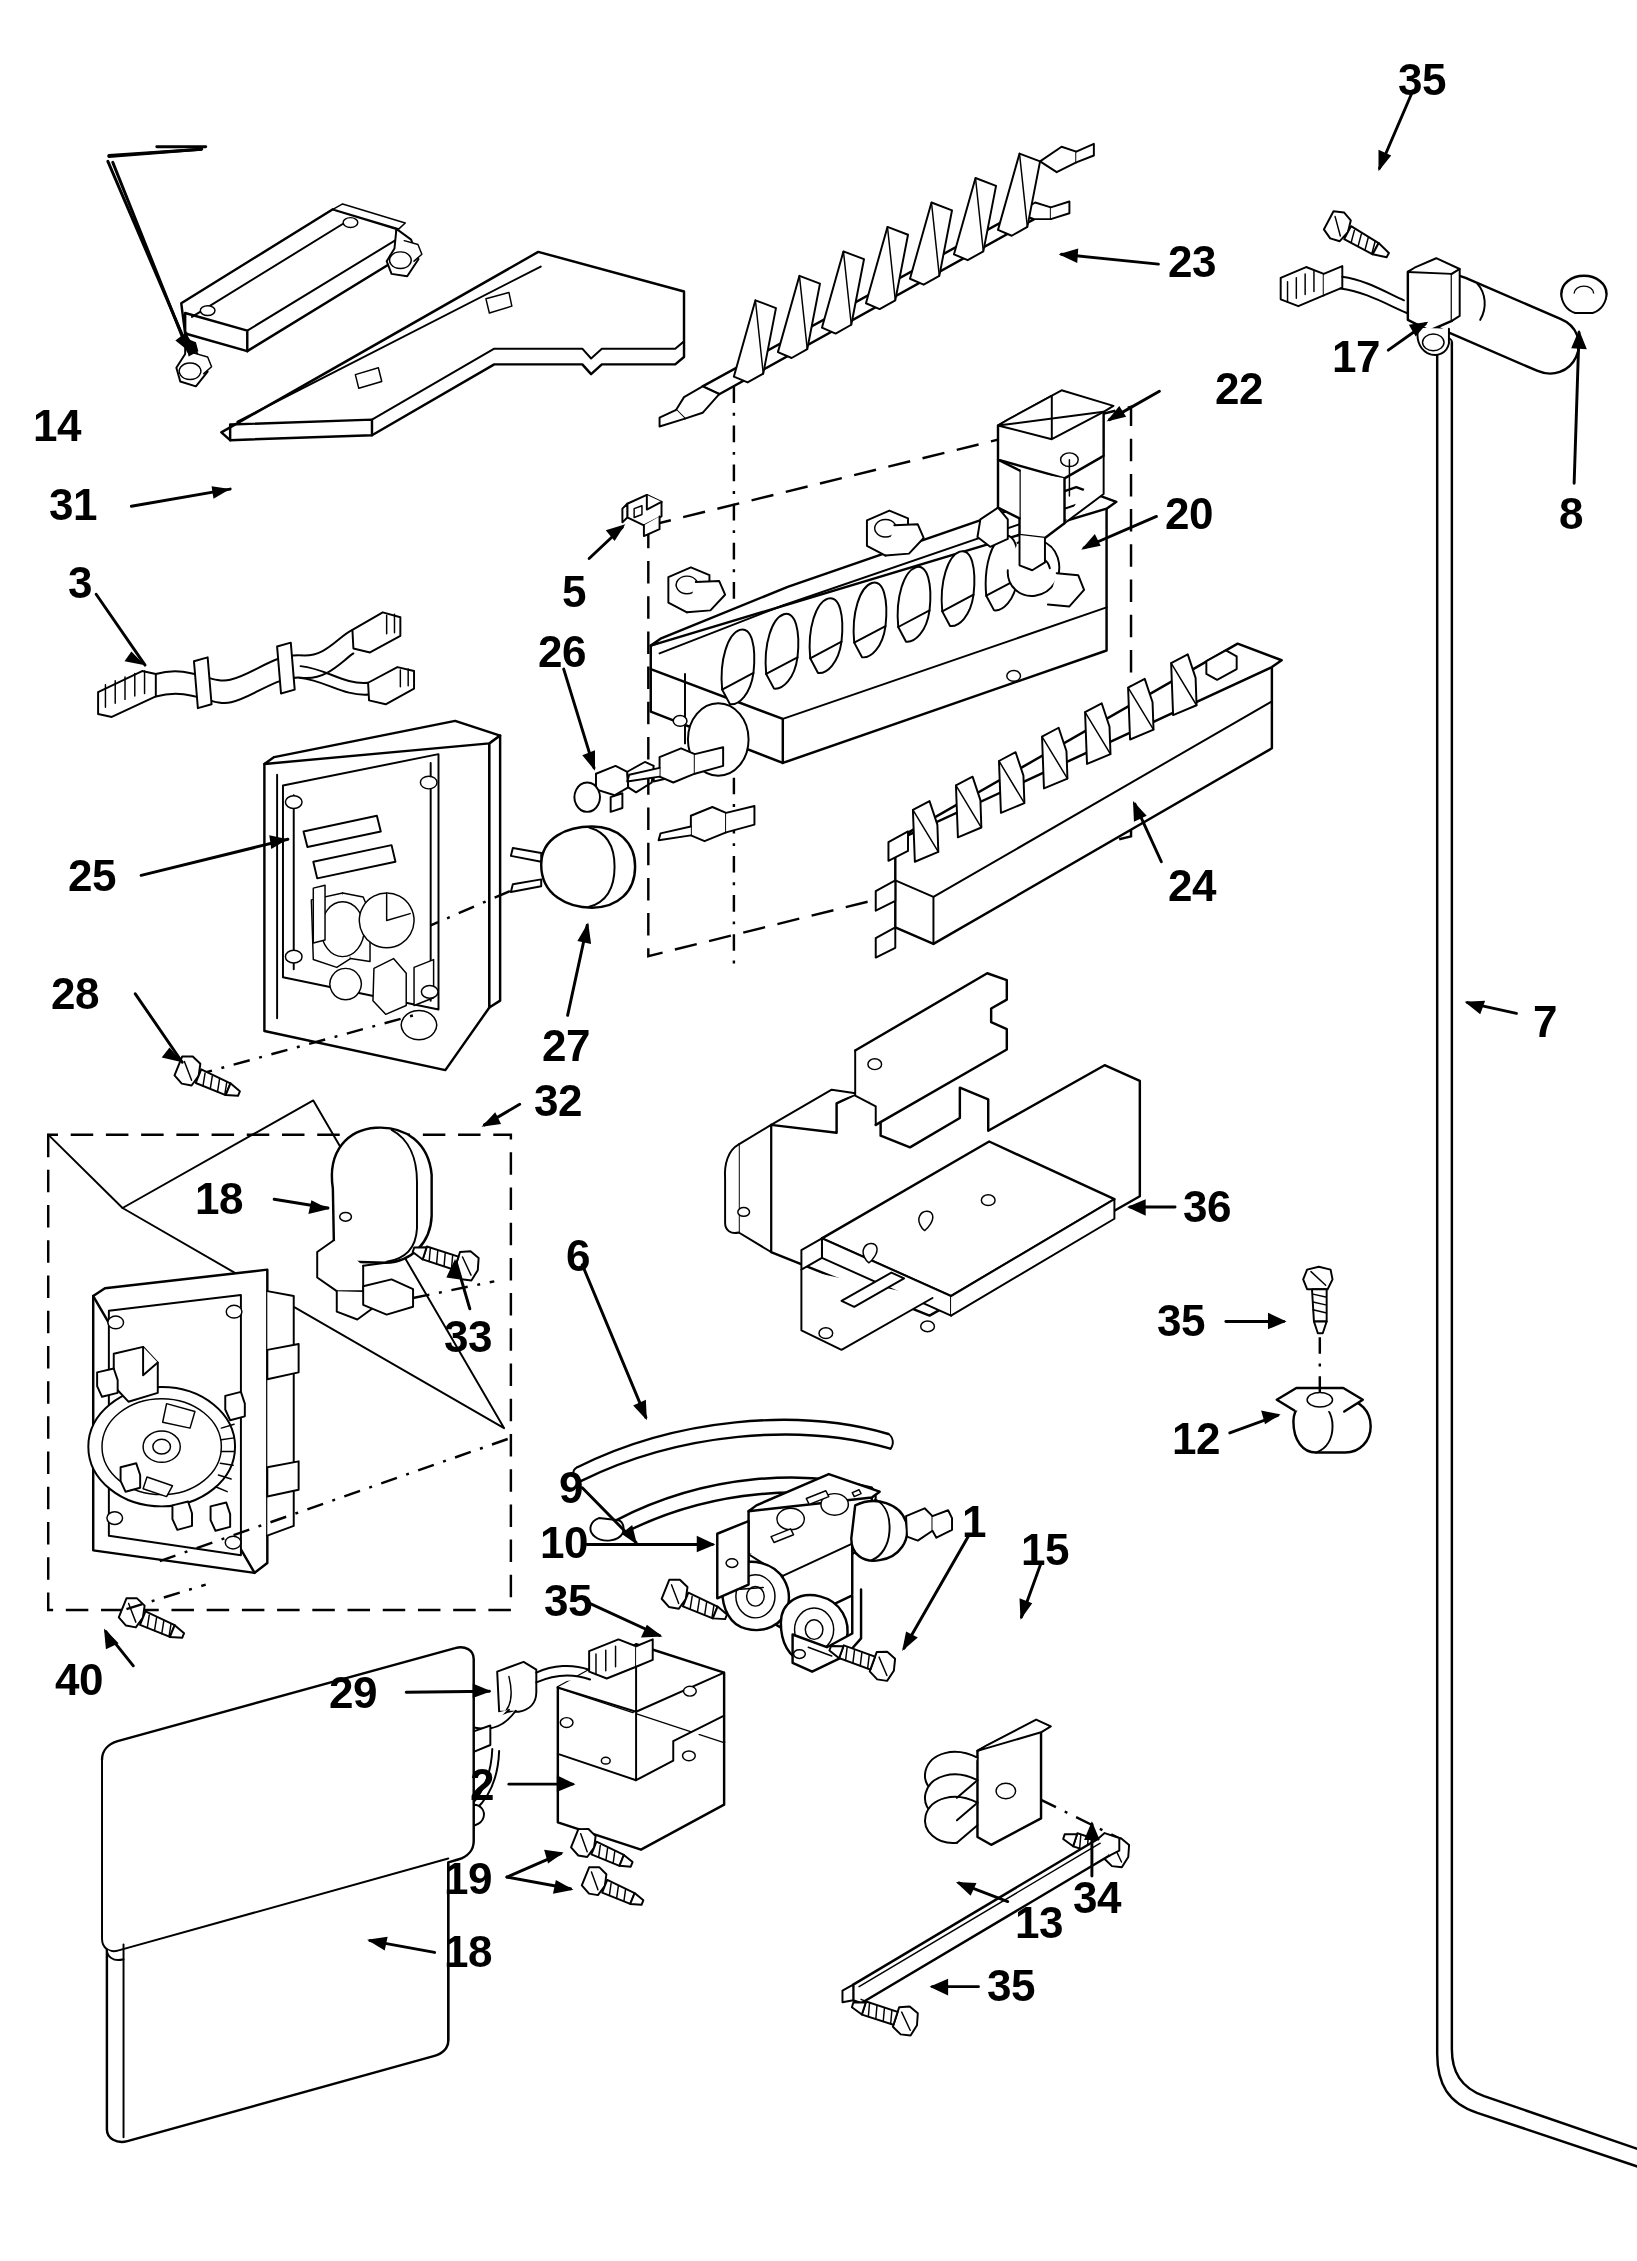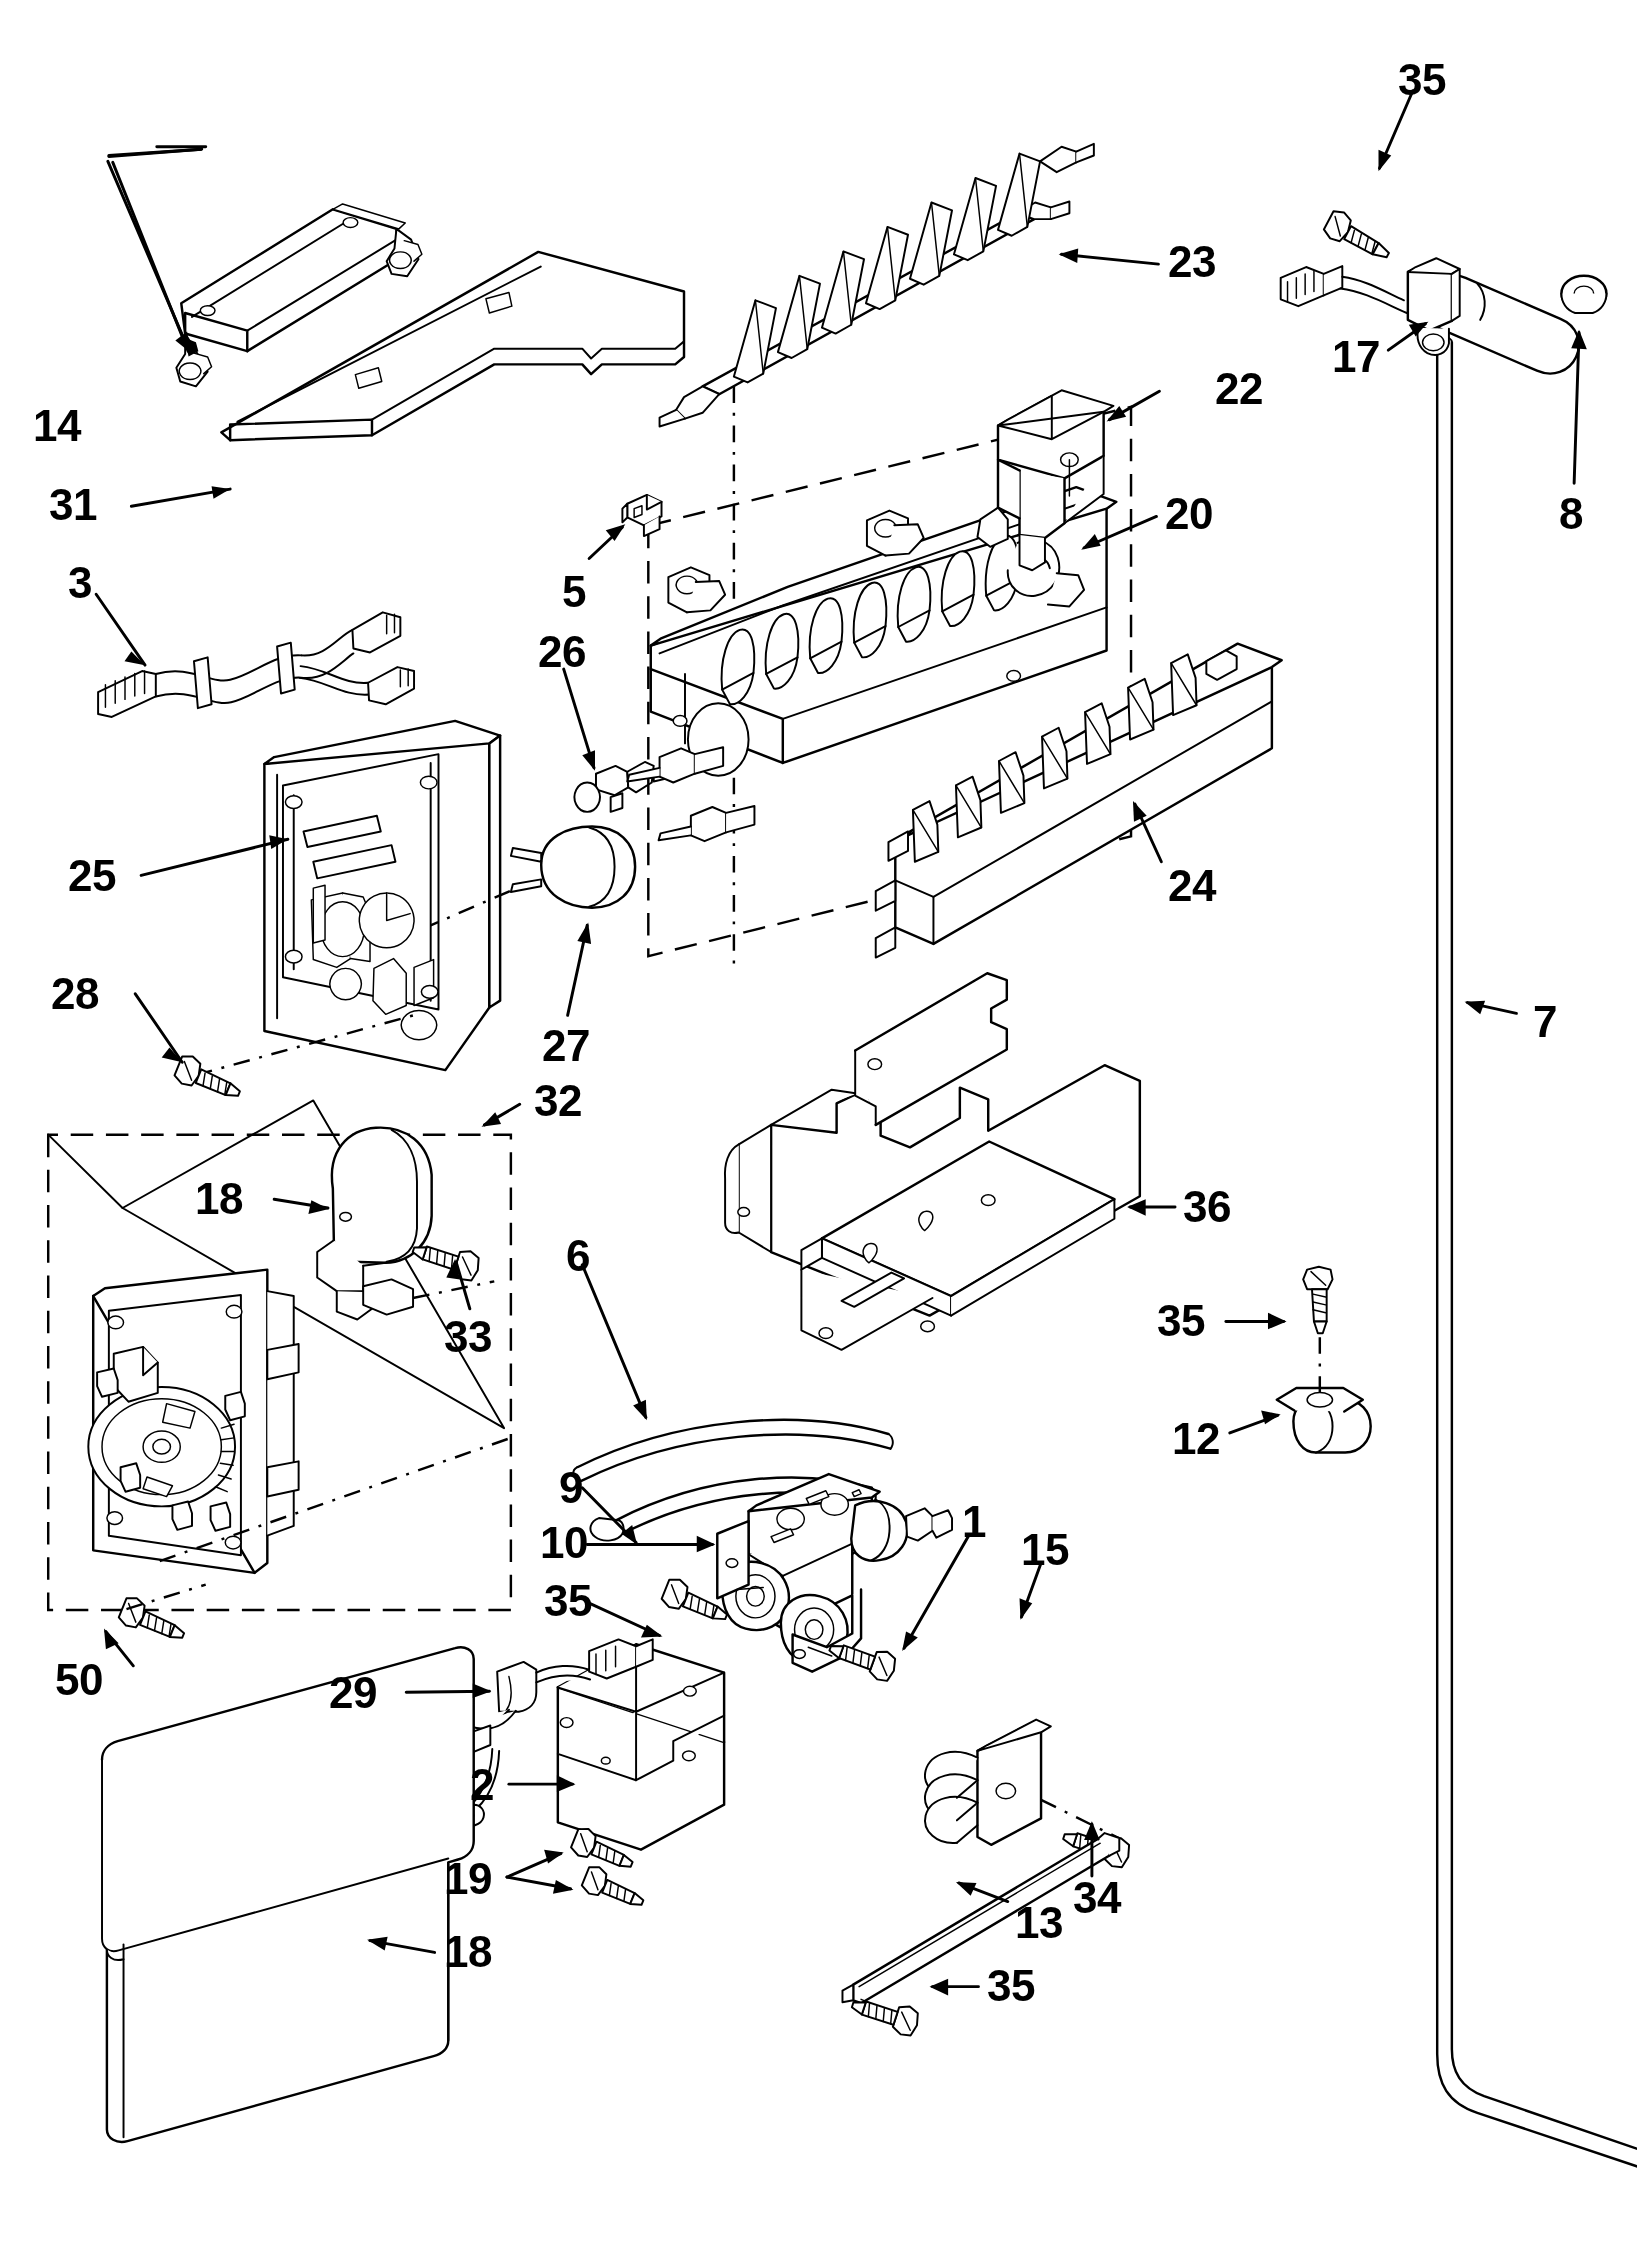--- a/index.html
+++ b/index.html
@@ -690,21 +690,21 @@
     </g>
   </svg>
 
   <div class="callout" style="left:23px;top:405px;margin-left:10px;">14</div>
   <div class="callout" style="left:49px;top:484px;">31</div>
   <div class="callout" style="left:68px;top:562px;">3</div>
   <div class="callout" style="left:53px;top:855px;margin-left:15px;">25</div>
   <div class="callout" style="left:51px;top:973px;">28</div>
   <div class="callout" style="left:195px;top:1178px;">18</div>
   <div class="callout" style="left:444px;top:1316px;">33</div>
-  <div class="callout" style="left:55px;top:1659px;">50</div>
+  <div class="callout" style="left:55px;top:1659px;">40</div>
   <div class="callout" style="left:329px;top:1672px;">29</div>
   <div class="callout" style="left:470px;top:1764px;">2</div>
   <div class="callout" style="left:444px;top:1858px;">19</div>
   <div class="callout" style="left:444px;top:1931px;">18</div>
   <div class="callout" style="left:562px;top:571px;">5</div>
   <div class="callout" style="left:538px;top:631px;">26</div>
   <div class="callout" style="left:542px;top:1025px;">27</div>
   <div class="callout" style="left:534px;top:1080px;text-align:right;">32</div>
   <div class="callout" style="left:566px;top:1235px;">6</div>
   <div class="callout" style="left:559px;top:1467px;">9</div>

